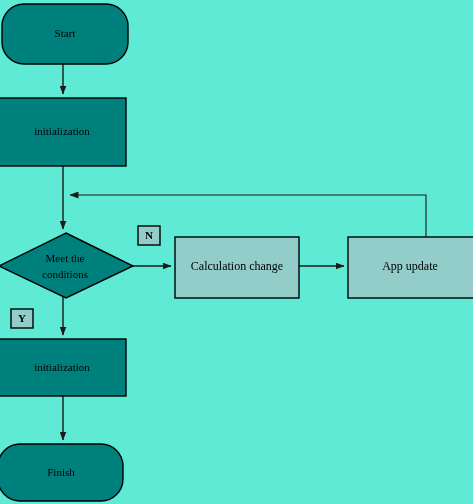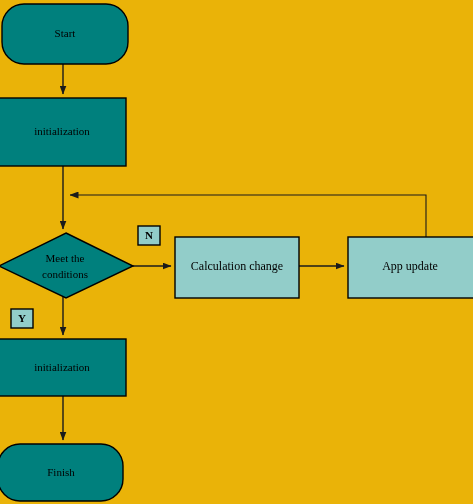--- a/index.html
+++ b/index.html
@@ -7,21 +7,21 @@
     padding: 0;
     background: #ffffff;
   }
   body {
     font-family: "Liberation Serif", "DejaVu Serif", serif;
   }
   #flowchart-canvas {
     position: relative;
     width: 473px;
     height: 504px;
-    background: #eab308;
+    background: #5eead4;
     overflow: hidden;
   }
   #flowchart-svg {
     position: absolute;
     top: 0;
     left: 0;
     width: 473px;
     height: 504px;
     display: block;
   }

